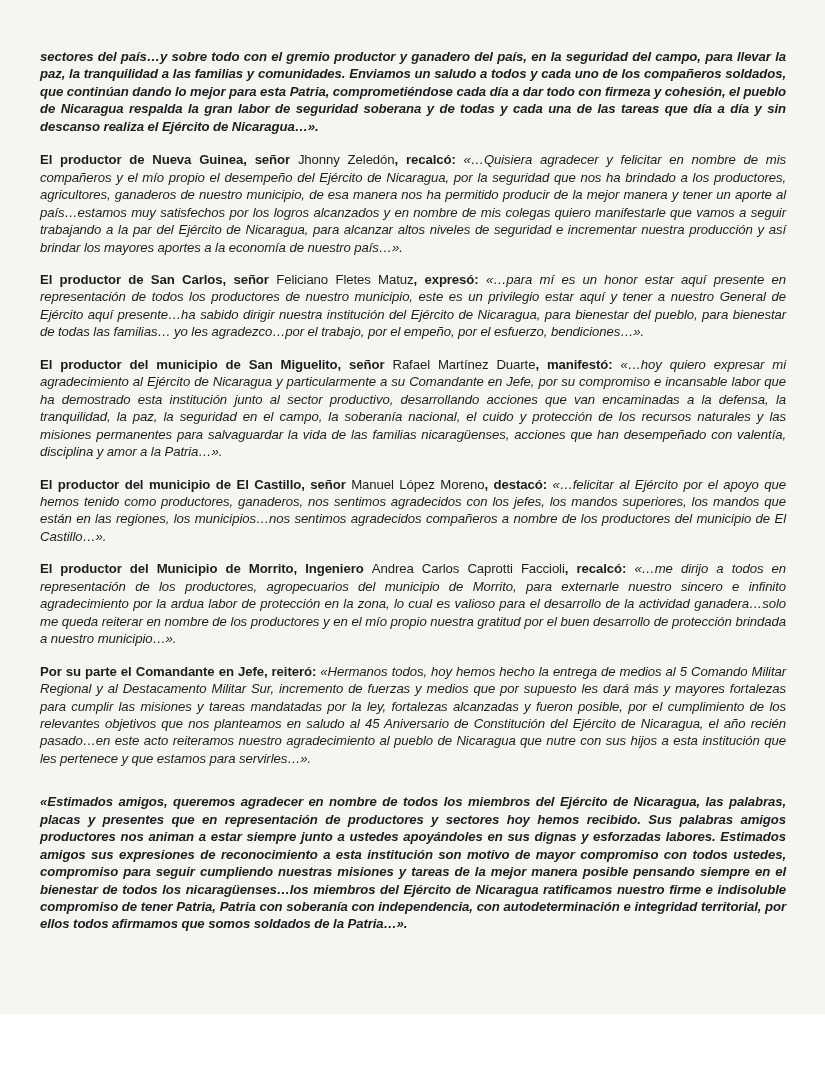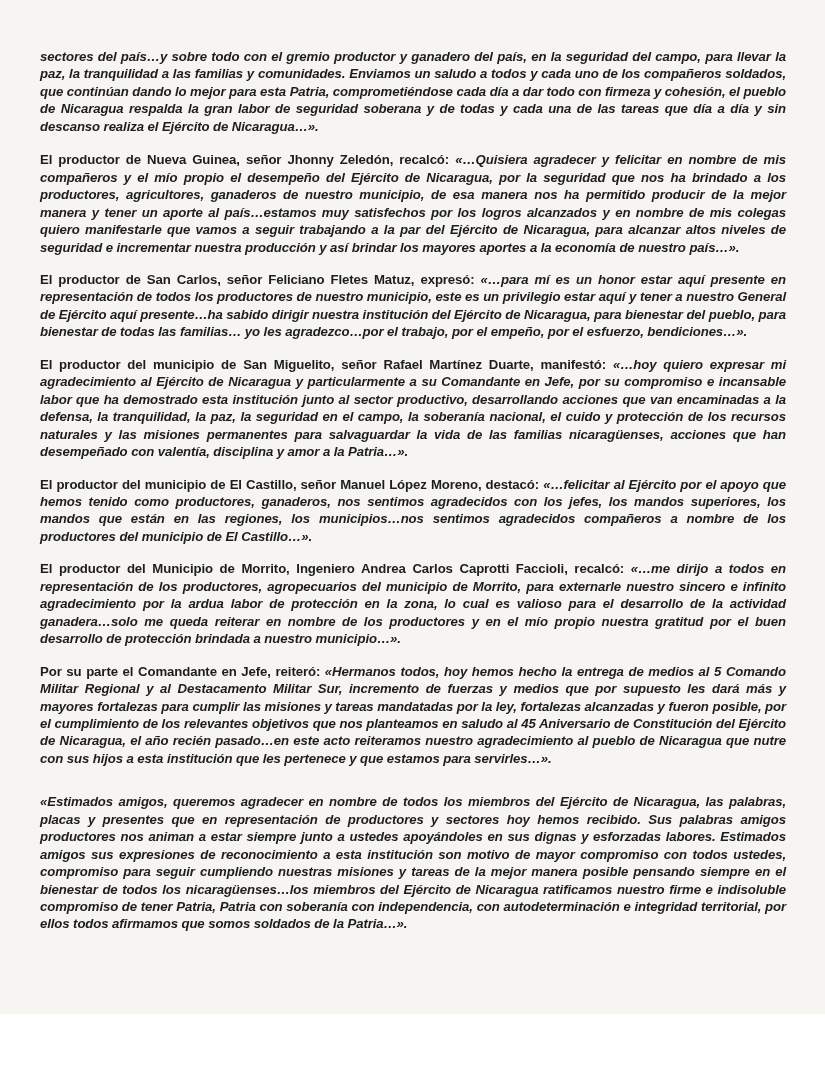--- a/index.html
+++ b/index.html
@@ -37,26 +37,26 @@
   }
   .para:last-child { margin-bottom: 0; }
 
   
   .intro {
     font-weight: 700;
     font-style: normal;
   }
   
   .name {
-    font-weight: 700;
+    font-weight: 400;
     font-style: normal;
   }
   
   .quote {
-    font-weight: 700;
+    font-weight: 400;
     font-style: italic;
   }
   
   .para.allquote {
     font-weight: 700;
     font-style: italic;
   }
   .para.lead {
     font-weight: 700;
     font-style: italic;

